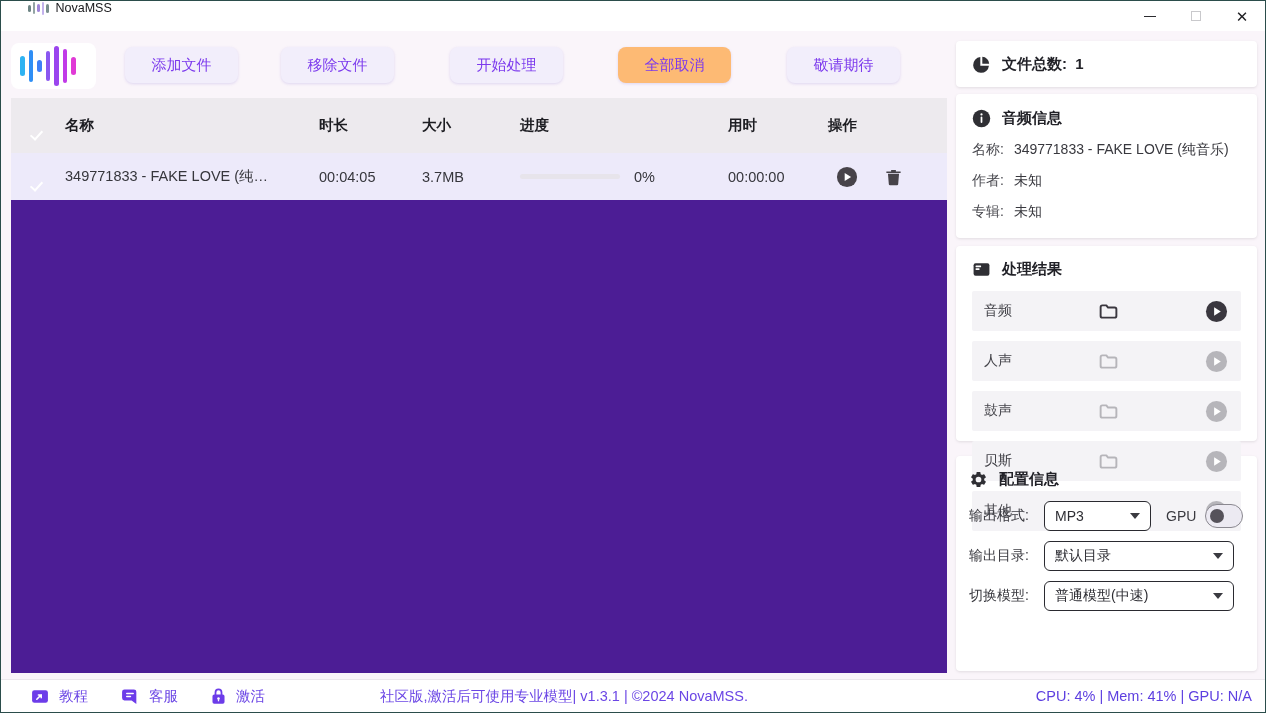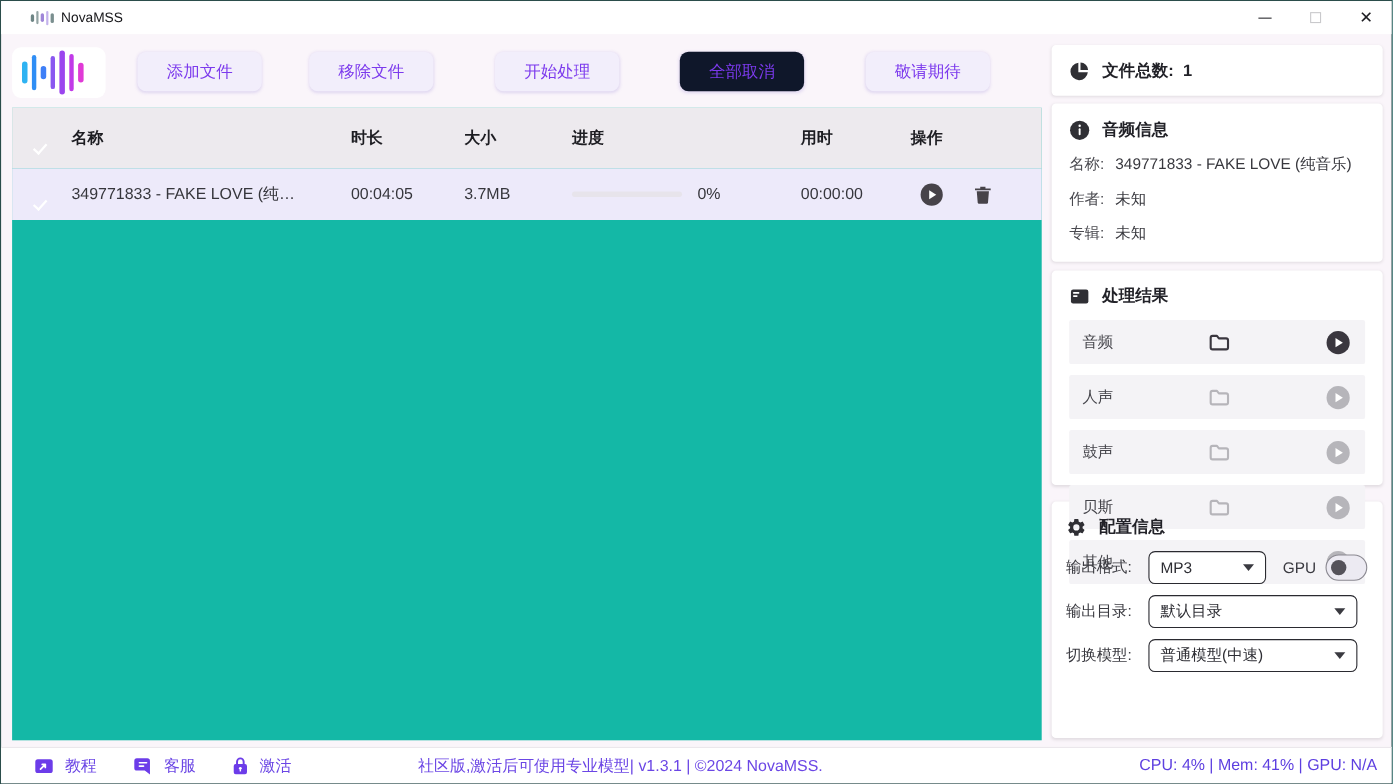--- a/index.html
+++ b/index.html
@@ -6,43 +6,43 @@
   html,body { width:1266px; height:713px; }
   body {
     position:relative; overflow:hidden;
     font-family:"Liberation Sans","DejaVu Sans",sans-serif;
     background:#faf5fa; color:#28282d;
     border:1px solid #2b4d4b;
   }
 
   
   .titlebar { position:absolute; top:0; left:0; right:0; height:30px; background:#fff;
-    display:flex; align-items:center; justify-content:space-between; }
+    display:flex; align-items:flex-start; justify-content:space-between; }
   .title-left { display:flex; align-items:center; gap:7px; padding-left:27px; }
   .mini-wave { display:flex; align-items:center; gap:2px; height:14px; }
   .mini-wave i { display:block; width:2.5px; border-radius:2px; }
   .app-title { font-size:12.5px; color:#17171a; }
   .win-controls { display:flex; height:30px; }
   .win-btn { width:46px; height:30px; display:flex; align-items:center; justify-content:center; background:transparent; border:0; cursor:pointer; }
   .glyph-min { width:12px; height:0; border-top:1.6px solid #2c2c30; display:block; }
   .glyph-max { width:10px; height:10px; border:1.4px solid #c9c9cc; display:block; }
   .glyph-close { font-size:15px; color:#202024; line-height:1; }
 
   
   .logo-box { position:absolute; left:10px; top:42px; width:85px; height:46px; background:#fff;
     border-radius:8px; display:flex; align-items:center; gap:4px; padding-left:9px; }
   .logo-box i { display:block; width:4.5px; border-radius:3px; }
   .tb-btn { position:absolute; top:46px; width:113px; height:36px; border:0; border-radius:8px;
     background:#f2eefb; color:#7c3aed; font-size:15px; cursor:pointer;
     font-family:inherit; box-shadow:0 1px 3px rgba(100,70,200,0.18); }
-  .tb-btn.active { background:#0f172a; }
+  .tb-btn.active { background:#fdba74; }
   .btn-1{left:124px;} .btn-2{left:280px;} .btn-3{left:449px;} .btn-4{left:617px;} .btn-5{left:786px;}
 
   
-  .table { position:absolute; left:10px; top:97px; width:936px; height:575px; background:#14b8a6; }
+  .table { position:absolute; left:10px; top:97px; width:936px; height:575px; background:#4c1d95; }
   .tgrid { display:grid; grid-template-columns:54px 254px 103px 98px 208px 100px 1fr; align-items:center; }
   .thead { height:55px; background:#edeaee; font-weight:bold; font-size:14.5px; color:#1d1d22; }
   .trow  { height:47px; background:#edeafa; font-size:14.5px; color:#36363c; }
   .cell-check { padding-left:16px; }
   .checkbox { width:19px; height:19px; border-radius:4px; background:#7a45ec; position:relative; cursor:pointer; }
   .checkbox::after { content:""; position:absolute; left:6px; top:2.5px; width:5px; height:10px;
     border:solid #fff; border-width:0 2.2px 2.2px 0; transform:rotate(42deg); }
   .cell-name { white-space:nowrap; overflow:hidden; text-overflow:ellipsis; padding-right:50px; }
   .cell-progress { display:flex; align-items:center; gap:14px; }
   .pbar { width:100px; height:5px; border-radius:3px; background:#e7e4eb; overflow:hidden; }

